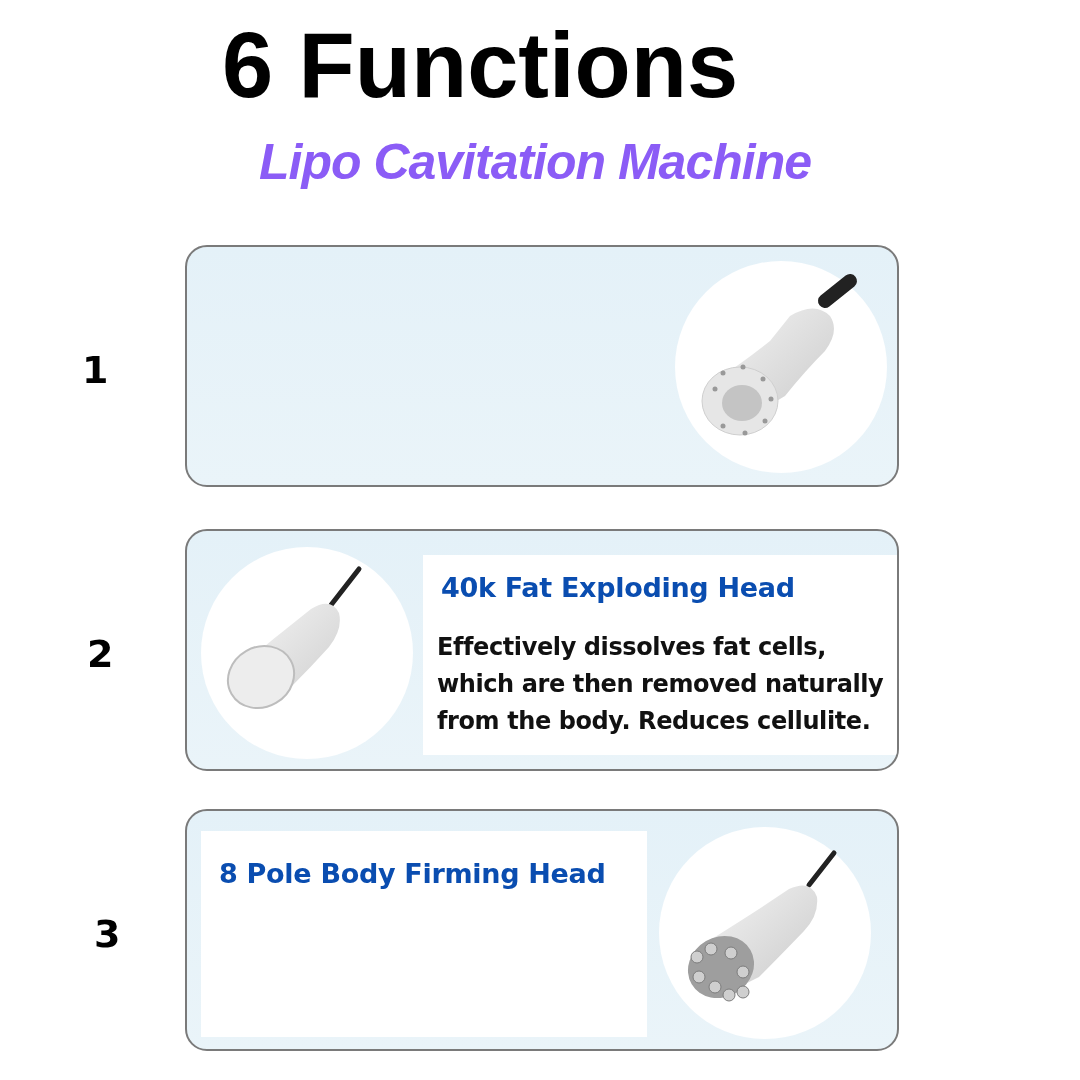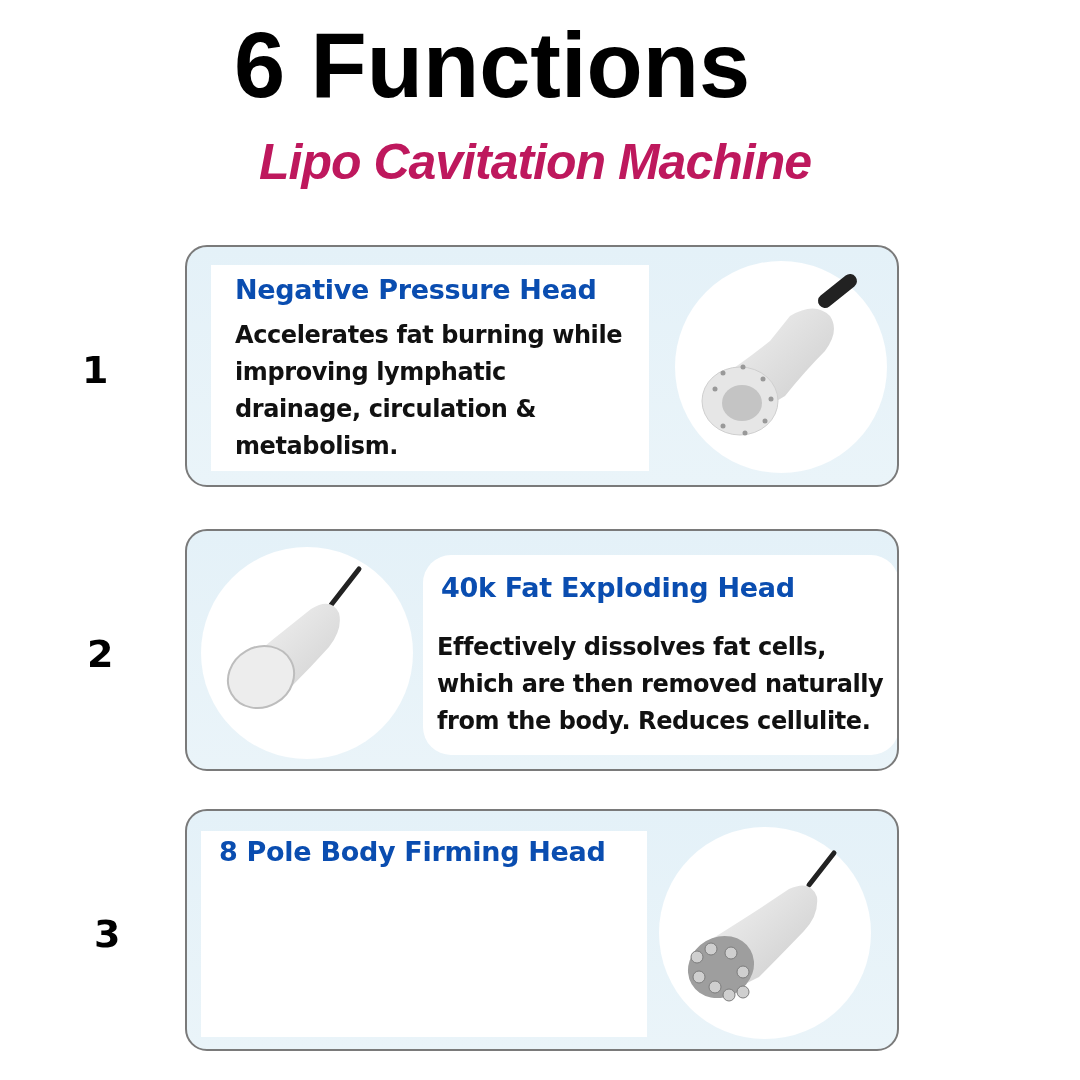--- a/index.html
+++ b/index.html
@@ -2,29 +2,29 @@
 <html><head>
 <meta charset="utf-8">
 <style>
   html, body { margin: 0; padding: 0; }
   body {
     width: 1080px; height: 1080px; background: #ffffff;
     position: relative; overflow: hidden;
     font-family: "Liberation Sans", sans-serif;
   }
   .title {
-    position: absolute; left: 16px; width: 952px; top: 10px;
+    position: absolute; left: 4px; width: 952px; top: 10px;
     text-align: center; font-weight: bold; font-size: 92px; color: #000;
     letter-spacing: 0px; line-height: 110px;
     font-family: "Liberation Sans", sans-serif;
   }
   .subtitle {
     position: absolute; left: 0; width: 1070px; top: 132px;
     text-align: center; font-weight: bold; font-style: italic;
-    font-size: 50px; color: #be185d; line-height: 60px; letter-spacing: -1px;
+    font-size: 50px; color: #8b5cf6; line-height: 60px; letter-spacing: -1px;
   }
   .num {
     position: absolute; font-weight: bold; font-size: 38px; color: #000;
     font-family: "DejaVu Sans", sans-serif; line-height: 40px;
   }
   .card {
     position: absolute; left: 185px; width: 714px; height: 242px;
     border: 2px solid #7a7a7a; border-radius: 22px;
     background: linear-gradient(180deg, #e4f1f8 0%, #eaf4f9 100%);
     box-sizing: border-box; overflow: hidden;
@@ -49,27 +49,20 @@
   .circle svg { position: absolute; left: 0; top: 0; }
 </style>
 </head>
 <body>
 
 <div class="title">6 Functions</div>
 <div class="subtitle">Lipo Cavitation Machine</div>
 
 <div class="num" style="left:82px; top:350px;">1</div>
 <div class="card" style="top:245px;">
-  <div class="textbox" style="left:24px; top:18px; width:438px; height:206px; padding:8px 0 0 24px;">
-    <div class="heading">Negative Pressure Head</div>
-    <div class="desc" style="margin-top:10px;">Accelerates fat burning while
-improving lymphatic
-drainage, circulation &amp;
-metabolism.</div>
-  </div>
   <div class="circle" style="left:488px; top:14px; width:212px; height:212px;">
     <svg width="212" height="212" viewBox="0 0 212 212">
       <defs>
         <linearGradient id="g1" x1="0" y1="0" x2="1" y2="1">
           <stop offset="0" stop-color="#f4f4f4"></stop>
             <stop offset="1" stop-color="#c9c9c9"></stop>
         </linearGradient>
       </defs>
       <path d="M150 40 L175 20" stroke="#222" stroke-width="14" stroke-linecap="round"></path>
       <path d="M115 55 Q140 40 155 55 Q165 70 150 90 Q130 110 110 135 L60 165 Q35 150 40 120 Q70 100 95 80 Z" fill="url(#g1)"></path>
@@ -97,31 +90,31 @@
         <linearGradient id="g2" x1="0" y1="0" x2="1" y2="1">
           <stop offset="0" stop-color="#f6f6f6"></stop>
             <stop offset="1" stop-color="#cdcdcd"></stop>
         </linearGradient>
       </defs>
       <path d="M130 58 L158 22" stroke="#222" stroke-width="5" stroke-linecap="round"></path>
       <path d="M110 62 Q130 50 138 66 Q142 82 128 100 Q110 120 90 140 L55 160 Q30 150 38 122 Q62 100 80 86 Z" fill="url(#g2)"></path>
       <ellipse cx="60" cy="130" rx="34" ry="30" transform="rotate(-30 60 130)" fill="#ededed" stroke="#bdbdbd" stroke-width="2"></ellipse>
     </svg>
   </div>
-  <div class="textbox" style="left:236px; top:24px; width:476px; height:200px; padding:16px 0 0 14px;border-radius:28px;">
+  <div class="textbox" style="left:236px; top:24px; width:476px; height:200px; padding:16px 0 0 14px;">
     <div class="heading" style="padding-left:4px;">40k Fat Exploding Head</div>
     <div class="desc" style="margin-top:24px;">Effectively dissolves fat cells,
 which are then removed naturally
 from the body. Reduces cellulite.</div>
   </div>
 </div>
 
 <div class="num" style="left:94px; top:914px;">3</div>
 <div class="card" style="top:809px;">
-  <div class="textbox" style="left:14px; top:20px; width:446px; height:206px; padding:4px 0 0 18px;">
+  <div class="textbox" style="left:14px; top:20px; width:446px; height:206px; padding:26px 0 0 18px;">
     <div class="heading">8 Pole Body Firming Head</div>
   </div>
   <div class="circle" style="left:472px; top:16px; width:212px; height:212px;">
     <svg width="212" height="212" viewBox="0 0 212 212">
       <defs>
         <linearGradient id="g3" x1="0" y1="0" x2="1" y2="1">
           <stop offset="0" stop-color="#f6f6f6"></stop>
             <stop offset="1" stop-color="#c8c8c8"></stop>
         </linearGradient>
       </defs>

